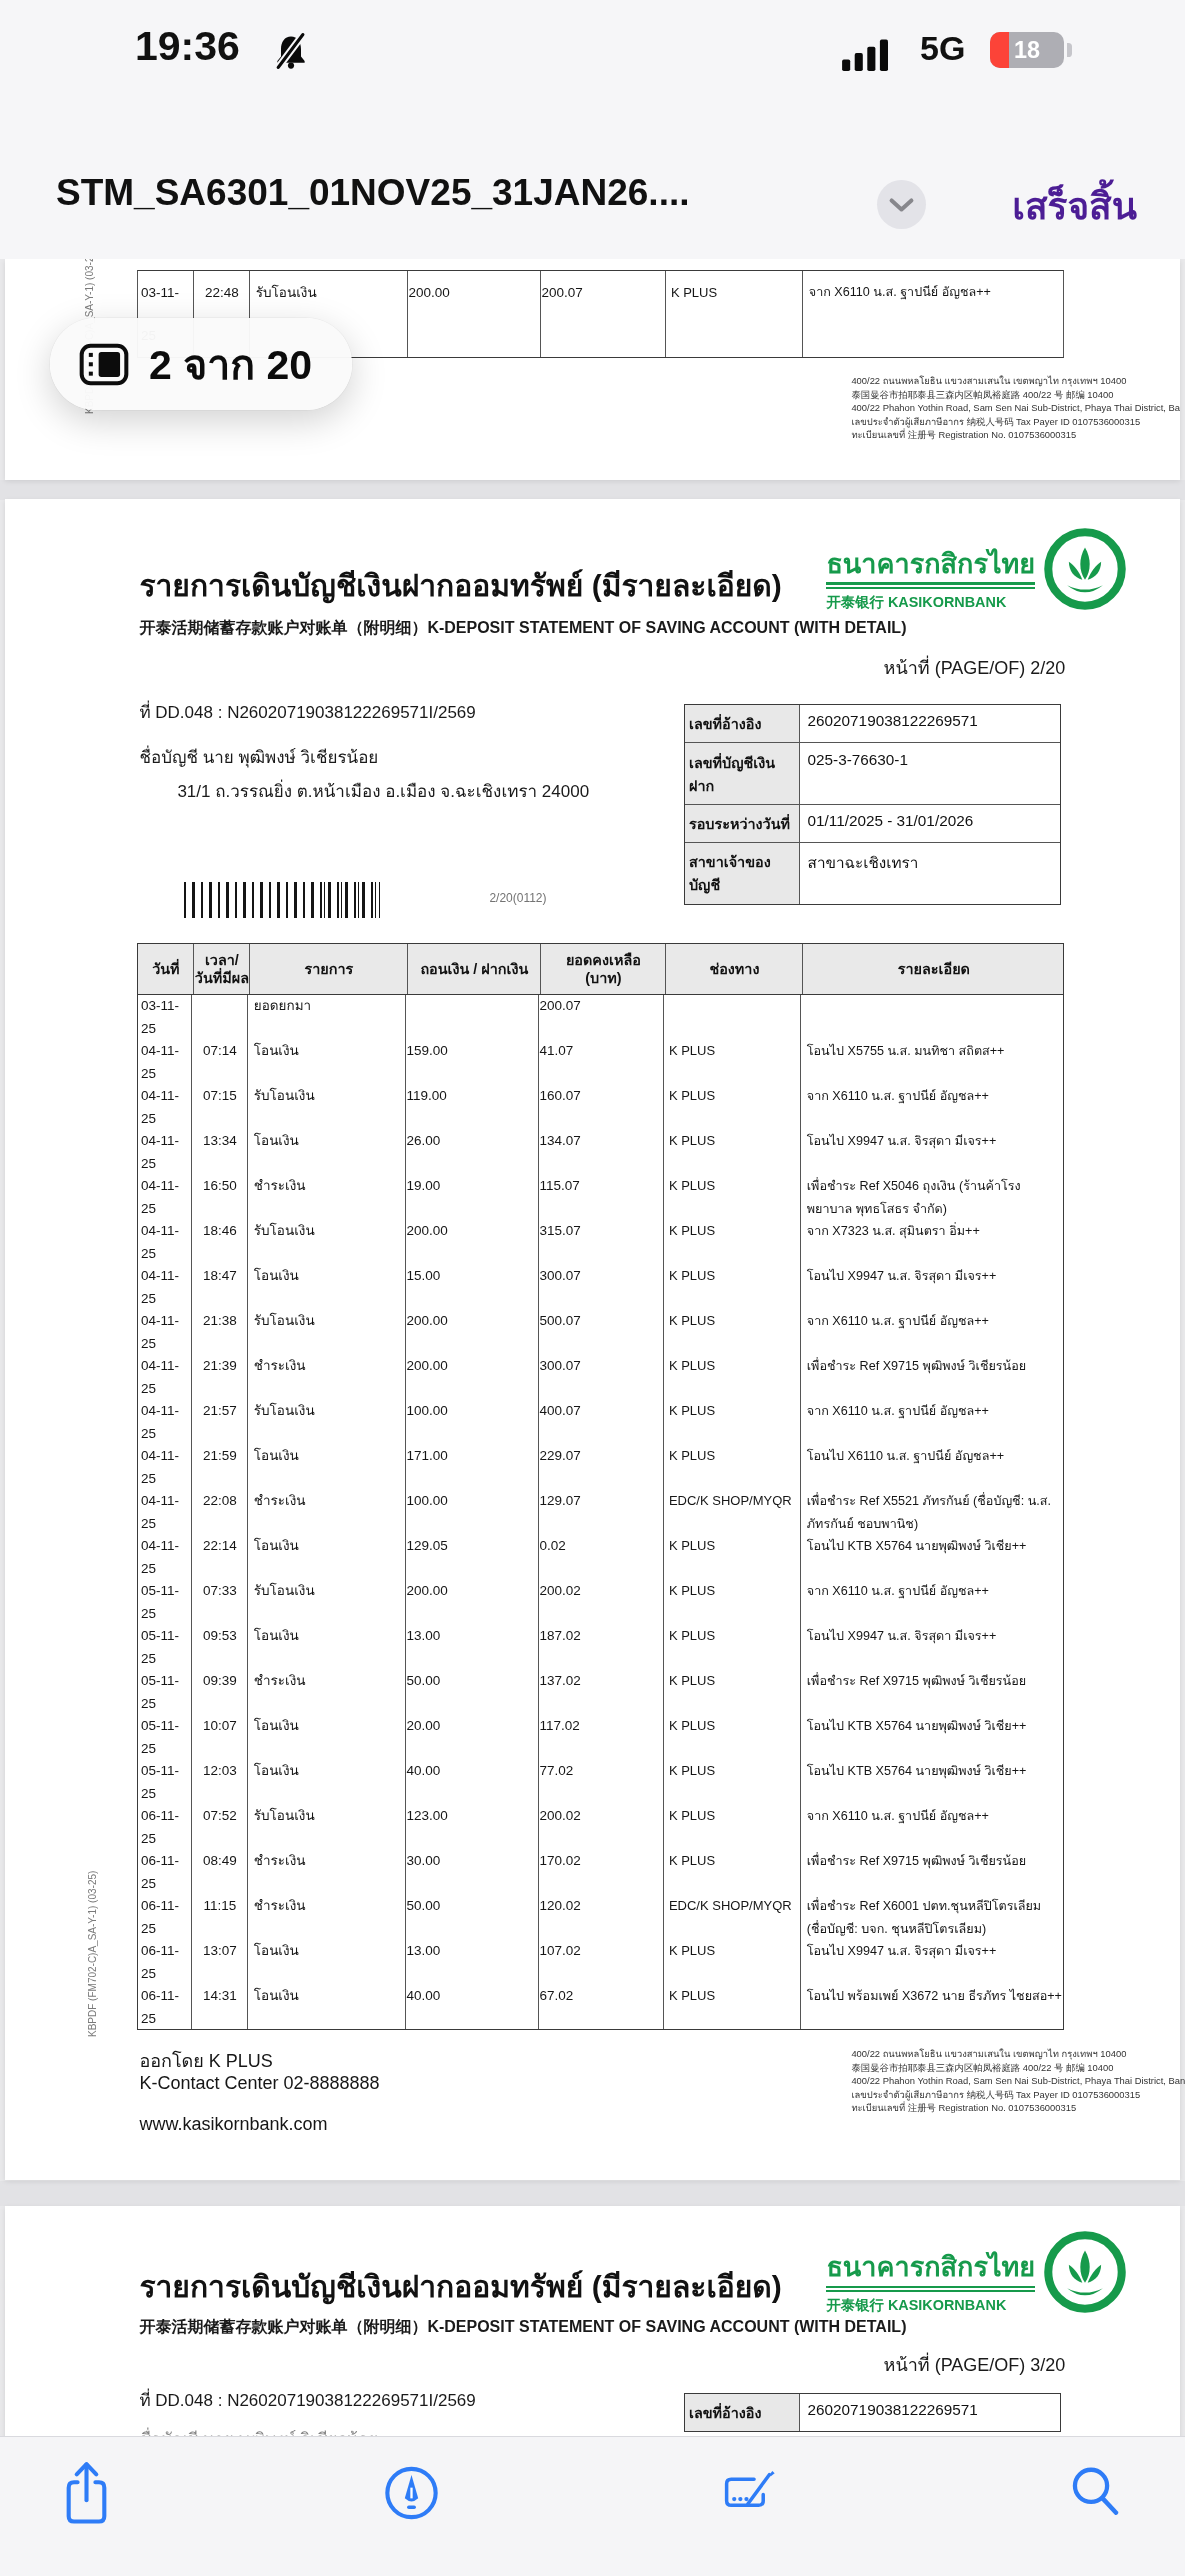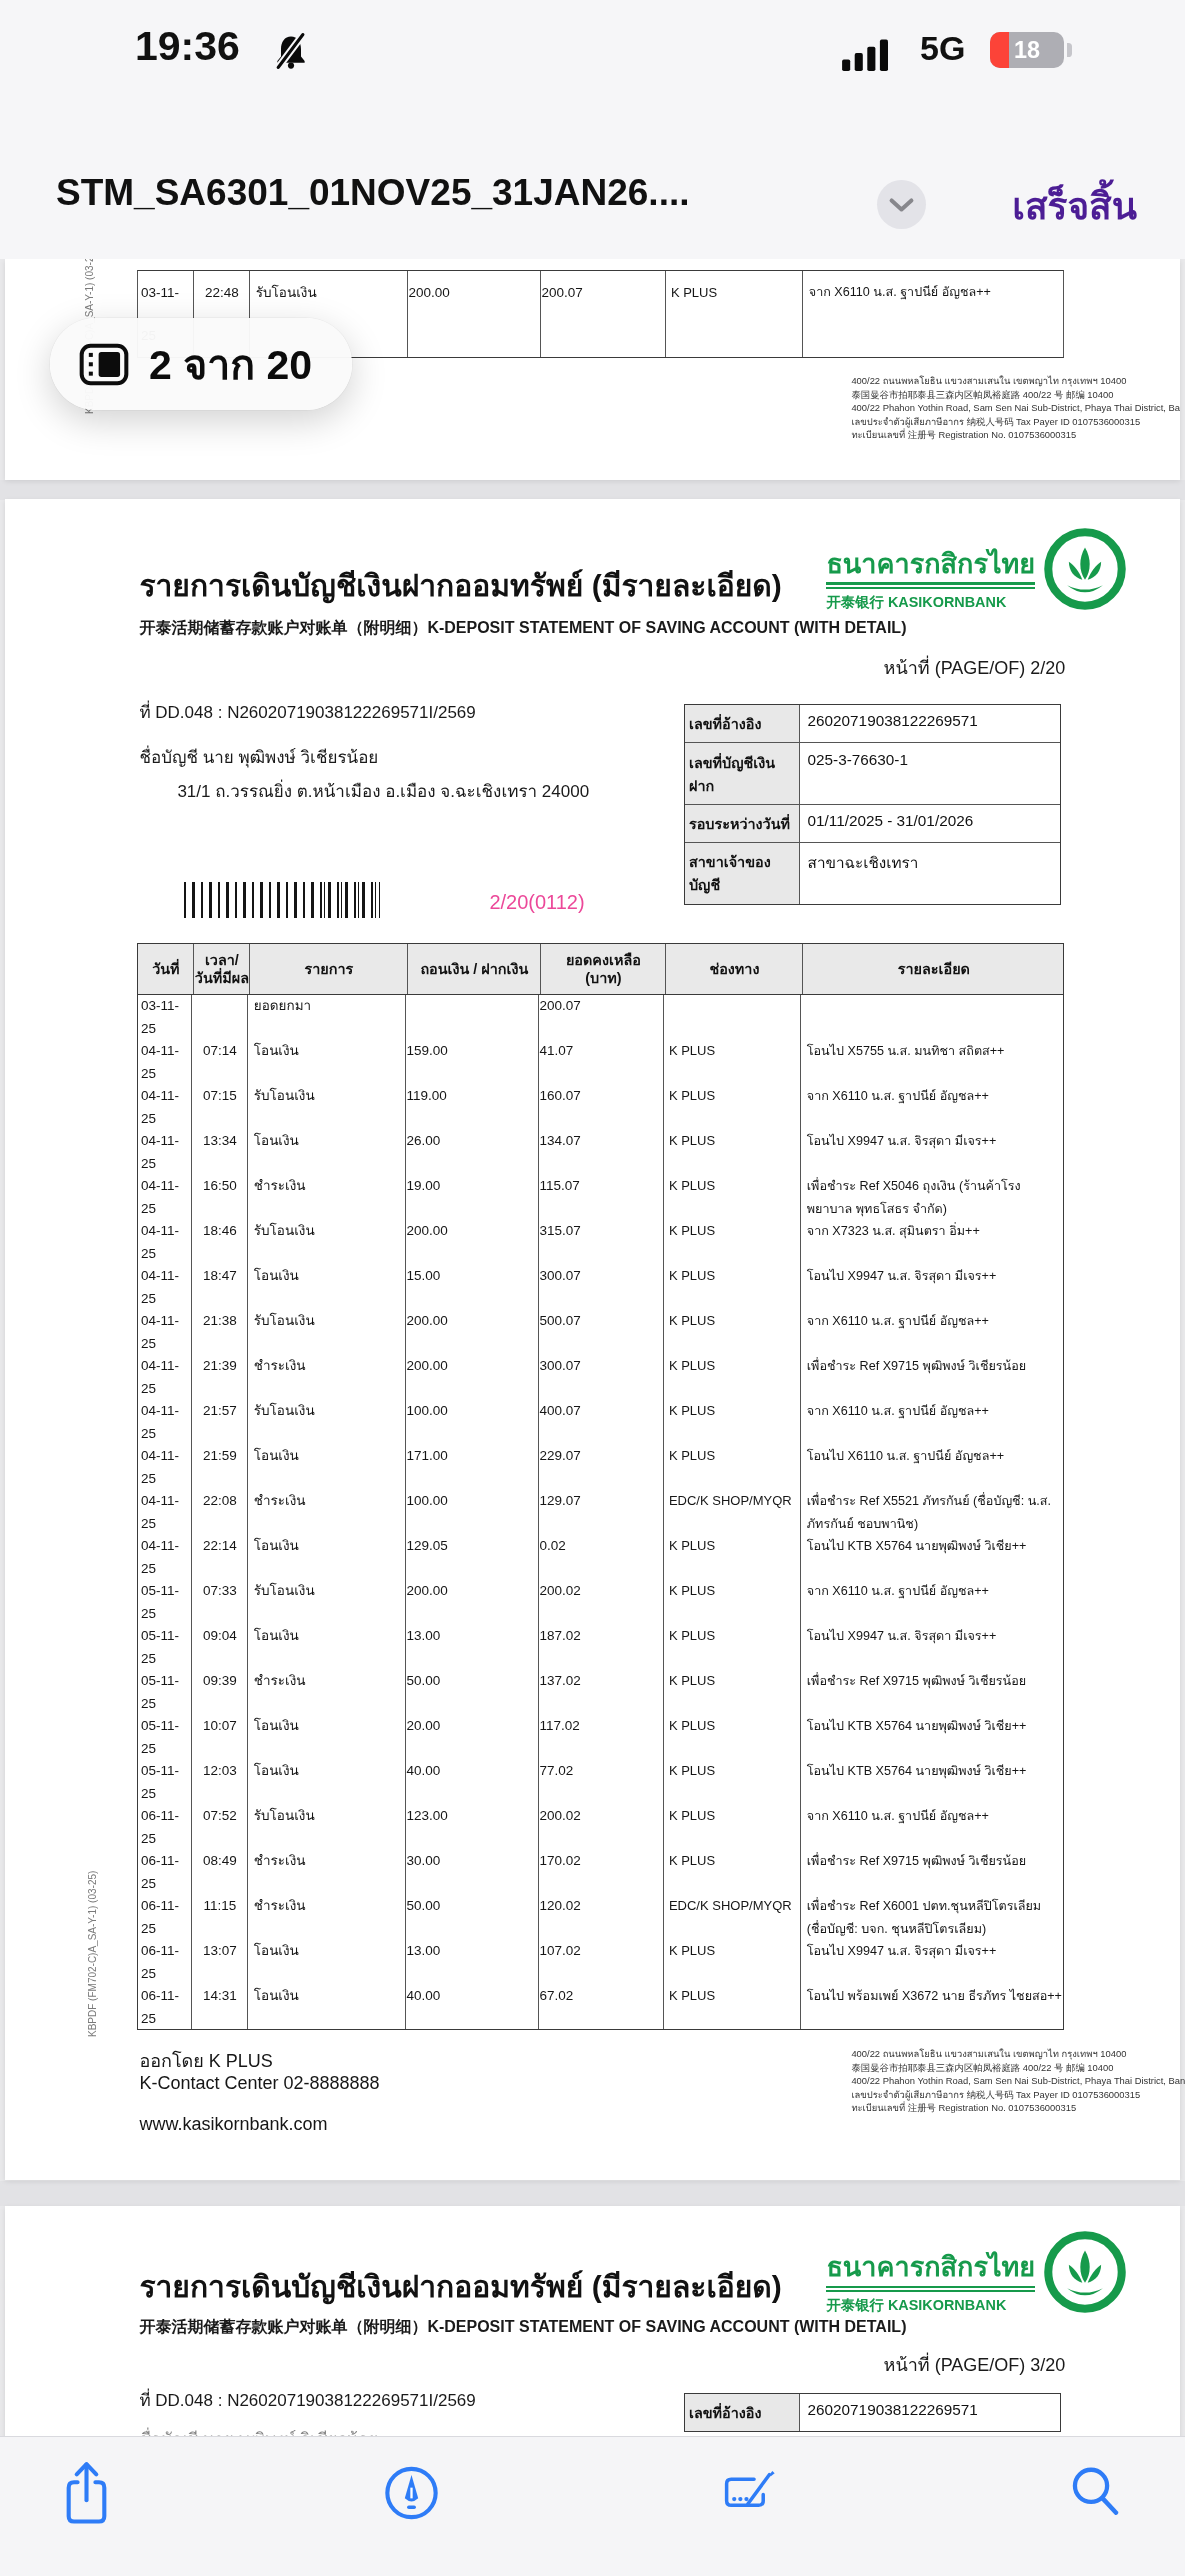--- a/index.html
+++ b/index.html
@@ -49,21 +49,21 @@
   .inforow:last-child { border-bottom:none; }
   .inforow .k { background:#e8e8e8; font-size:14.4px; font-weight:bold; padding:7.2px 3.6px; border-right:0.9px solid #555; }
   .inforow .v { font-size:15.3px; padding:7.2px 7.2px; }
   .inforow1 { position:absolute; width:377px; border:1.8px solid #3a3a3a; display:grid; grid-template-columns:115px 1fr; }
   .inforow1 .k { background:#e8e8e8; font-size:14.4px; font-weight:bold; padding:7.2px 3.6px; border-right:0.9px solid #555; }
   .inforow1 .v { font-size:15.3px; padding:7.2px 7.2px; }
 
   
   .barcode { position:absolute; width:196px; height:36px;
     background:repeating-linear-gradient(90deg,#141414 0 1.8px,#fff 1.8px 3.6px,#141414 3.6px 4.5px,#fff 4.5px 8px,#141414 8px 10.8px,#fff 10.8px 12.6px,#141414 12.6px 13.5px,#fff 13.5px 17px); }
-  .bclabel { position:absolute; font-size:20px; color:#ec4899; }
+  .bclabel { position:absolute; font-size:12px; color:#737373; }
 
   
   .tgrid { display:grid; grid-template-columns:56px 56px 158px 133px 125px 137px 261px; }
   .thead { position:absolute; width:927px; height:52px; border:1.8px solid #3a3a3a; background:#e9e9e9; }
   .thead .th { border-right:0.9px solid #555; display:flex; flex-direction:column; align-items:center; justify-content:center; font-size:14.4px; font-weight:bold; line-height:18px; }
   .thead .th:last-child { border-right:none; }
   .tbody { position:absolute; width:927px; height:1035px; border:1.8px solid #3a3a3a; border-top:none; display:flex; flex-direction:column; overflow:hidden; background:#fff; }
   .txn-row { display:grid; grid-template-columns:54px 56px 158px 133px 125px 137px 261px; }
   .td { border-right:0.9px solid #555; min-height:22.5px; line-height:22.5px; font-size:13.5px; color:#161616; }
   .td:last-child { border-right:none; }
@@ -353,21 +353,21 @@
           <div class="td c0">05-11-25</div>
           <div class="td c1">07:33</div>
           <div class="td c2">รับโอนเงิน</div>
           <div class="td c3">200.00</div>
           <div class="td c4">200.02</div>
           <div class="td c5">K PLUS</div>
           <div class="td c6">จาก X6110 น.ส. ฐาปนีย์ อัญชล++</div>
         </div>
         <div class="txn-row">
           <div class="td c0">05-11-25</div>
-          <div class="td c1">09:04</div>
+          <div class="td c1">09:53</div>
           <div class="td c2">โอนเงิน</div>
           <div class="td c3">13.00</div>
           <div class="td c4">187.02</div>
           <div class="td c5">K PLUS</div>
           <div class="td c6">โอนไป X9947 น.ส. จิรสุดา มีเจร++</div>
         </div>
         <div class="txn-row">
           <div class="td c0">05-11-25</div>
           <div class="td c1">09:39</div>
           <div class="td c2">ชำระเงิน</div>

